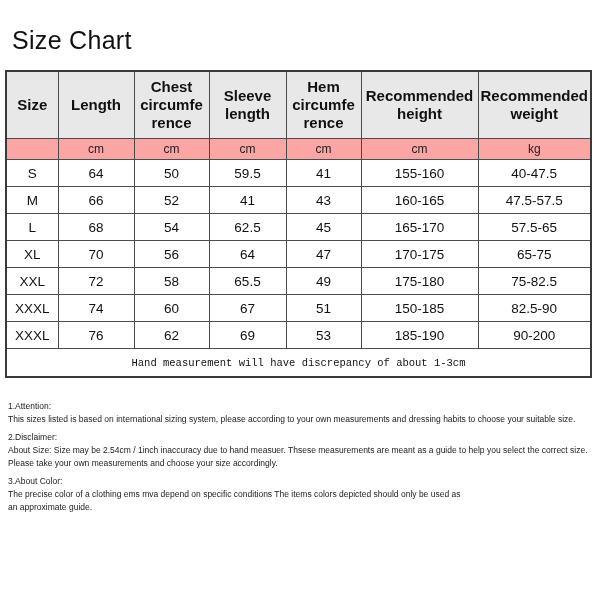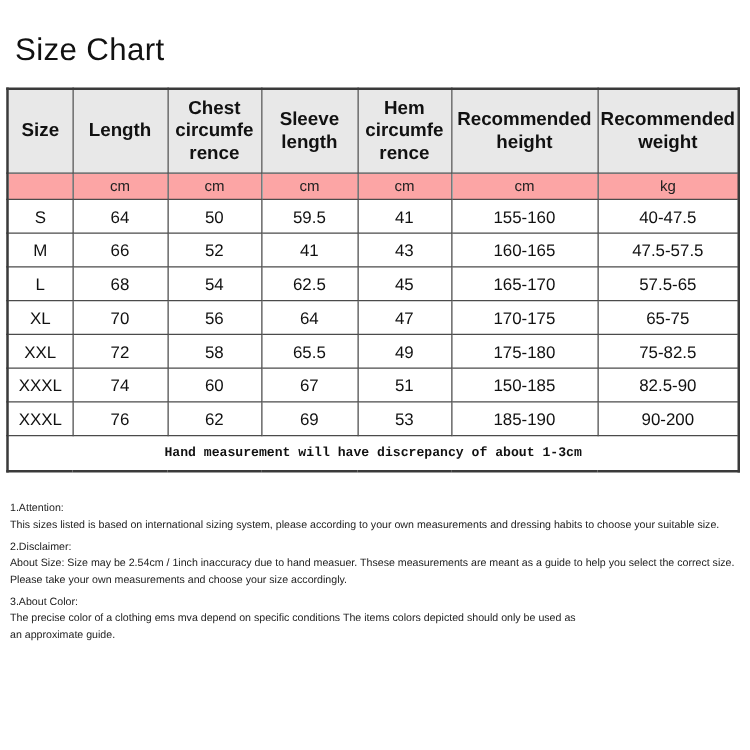--- a/index.html
+++ b/index.html
@@ -25,21 +25,21 @@
   th.hdr {
     height:66px; font-size:15px; font-weight:bold;
     background:#e8e8e8; white-space:pre-line; line-height:1.22; color:#111;
   }
   tr.units td {
     height:20px; font-size:12px; background:#fca5a5; color:#222;
   }
   tr.data td { height:26px; font-size:13.5px; color:#111; }
   tr.footnote td {
     height:27px; font-family:"Liberation Mono", monospace;
-    font-weight:bold; font-size:10.5px; color:#111;
+    font-weight:normal; font-size:10.5px; color:#111;
   }
   .notes { margin:22px 0 0 8px; width:588px; }
   .note {
     font-size:8.5px; line-height:13px; color:#222;
     white-space:pre; margin:0 0 5px 0;
   }
 </style>
 </head>
 <body>
 

